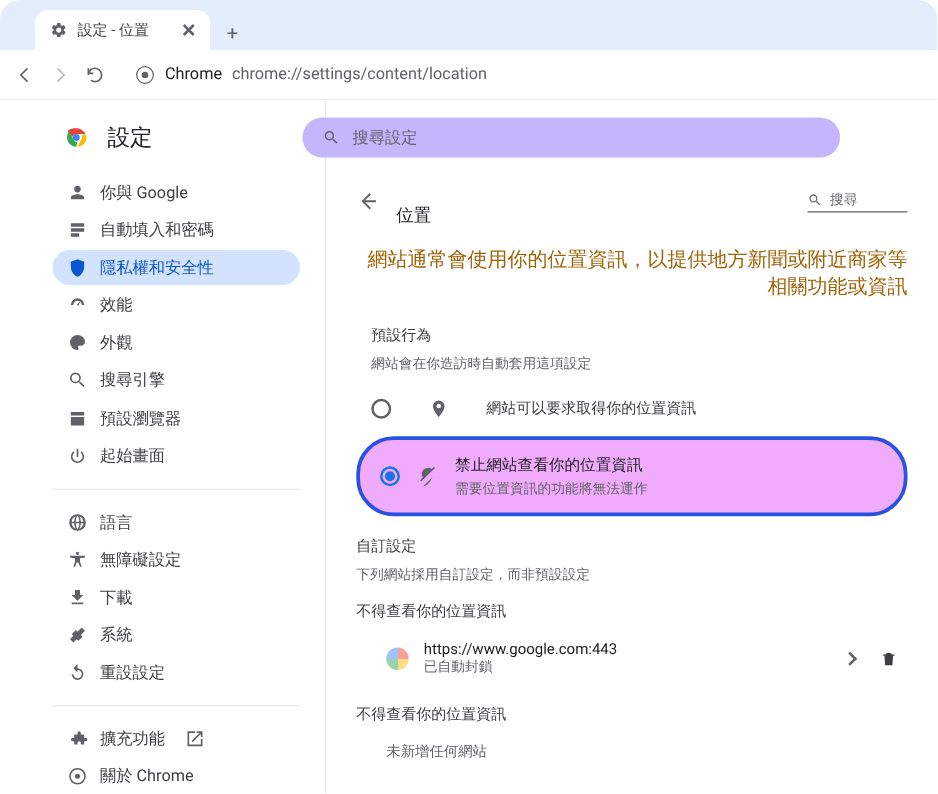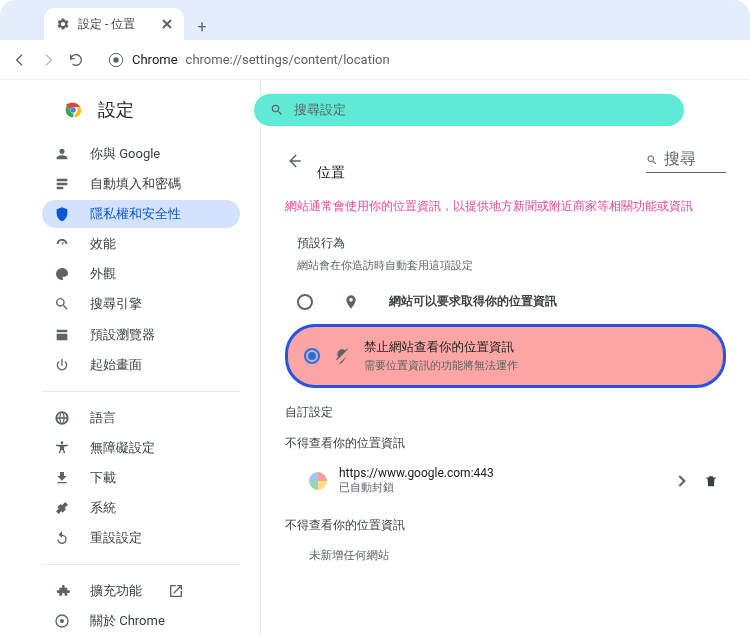--- a/index.html
+++ b/index.html
@@ -1,67 +1,67 @@
 <!DOCTYPE html>
 <html><head>
 <meta charset="utf-8">
 <style>
 * { margin: 0; padding: 0; box-sizing: border-box; font-family: -apple-system, BlinkMacSystemFont, "Segoe UI", Roboto, sans-serif; }
 body { background: #fff; width: 750px; height: 635px; overflow: hidden; }
 
 .window { width: 750px; height: 635px; background: #fff; border-radius: 16px; overflow: hidden; position: relative; }
 
-.tab-strip { height: 40px; background: #e3edfb; display: flex; align-items: flex-end; padding: 8px 8px 0 44px; gap: 4px; }
+.tab-strip { height: 40px; background: #e3edfb; display: flex; align-items: flex-end; padding: 8px 8px 0 28px; gap: 4px; }
 .tab { background: #fff; border-radius: 10px 10px 0 0; height: 32px; padding: 0 12px; display: flex; align-items: center; gap: 8px; font-size: 12px; color: #444; min-width: 140px; position: relative; }
 .tab-icon-gear { width: 14px; height: 14px; fill: #5f6368; }
 .tab-close { width: 10px; height: 10px; stroke: #5f6368; stroke-width: 2; cursor: pointer; margin-left: auto; }
 .new-tab { width: 28px; height: 28px; display: flex; align-items: center; justify-content: center; border-radius: 50%; color: #5f6368; font-size: 16px; cursor: pointer; }
 
 .omnibox-row { height: 40px; display: flex; align-items: center; padding: 0 12px; gap: 12px; border-bottom: 1px solid #eee; }
 .nav-icon { width: 16px; height: 16px; fill: none; stroke: #5f6368; stroke-width: 2; cursor: pointer; }
 .nav-icon.disabled { stroke: #bbb; }
 .omnibox { flex: 1; height: 28px; display: flex; align-items: center; gap: 8px; padding: 0 12px; font-size: 13px; color: #5f6368; }
 .chrome-logo { width: 16px; height: 16px; }
 .url-host { color: #202124; }
 .url-path { color: #5f6368; }
 
 .content-area { display: flex; height: calc(100% - 80px); }
 
-.header-row { position: absolute; top: 88px; left: 12px; right: 0; height: 44px; display: flex; align-items: center; padding: 0 20px 0 50px; }
+.header-row { position: absolute; top: 88px; left: 0; right: 0; height: 44px; display: flex; align-items: center; padding: 0 20px 0 50px; }
 .chrome-small { width: 22px; height: 22px; margin-right: 14px; }
 .page-title { font-size: 18px; color: #202124; flex: 0 0 auto; }
-.search-pill { margin-left: 120px; flex: 1; max-width: 430px; height: 32px; background: #5eead4; border-radius: 22px; display: flex; align-items: center; padding: 0 16px; gap: 10px; font-size: 13px; color: #5f6368; }
+.search-pill { margin-left: 120px; flex: 1; max-width: 430px; height: 32px; background: #c4b5fd; border-radius: 22px; display: flex; align-items: center; padding: 0 16px; gap: 10px; font-size: 13px; color: #5f6368; }
 .search-pill svg { width: 14px; height: 14px; fill: #5f6368; }
 
 .sidebar { width: 260px; padding: 60px 20px 0 42px; display: flex; flex-direction: column; gap: 2px; font-size: 13px; }
-.sidebar-item { height: 30px; display: flex; align-items: center; gap: 20px; padding: 0 12px; border-radius: 20px; color: #3c4043; cursor: pointer; }
+.sidebar-item { height: 30px; display: flex; align-items: center; gap: 10px; padding: 0 12px; border-radius: 20px; color: #3c4043; cursor: pointer; }
 .sidebar-item.active { background: #d3e3fd; color: #0b57d0; font-weight: 500; }
 .sidebar-item.active svg { fill: #0b57d0; }
 .sidebar-item svg { width: 16px; height: 16px; fill: #5f6368; flex-shrink: 0; }
 .sidebar-divider { height: 1px; background: #e8eaed; margin: 10px 0; }
 .ext-icon { width: 12px; height: 12px; fill: #5f6368; margin-left: 6px; }
 
 .main { flex: 1; border-left: 1px solid #e8eaed; padding: 60px 24px 0 24px; overflow-y: auto; }
 .section-header { display: flex; align-items: center; gap: 14px; margin-bottom: 8px; }
 .back-arrow { width: 18px; height: 18px; stroke: #5f6368; stroke-width: 2; fill: none; cursor: pointer; }
 .section-title { font-size: 14px; color: #202124; flex: 1; margin-top: 24px; }
-.search-local { display: flex; align-items: center; gap: 6px; font-size: 16px; color: #5f6368; border-bottom: 1px solid #5f6368; padding-bottom: 2px; width: 80px; }
+.search-local { display: flex; align-items: center; gap: 6px; font-size: 11px; color: #5f6368; border-bottom: 1px solid #5f6368; padding-bottom: 2px; width: 80px; }
 .search-local svg { width: 12px; height: 12px; fill: #5f6368; }
 
-.desc-text { font-size: 12px; color: #ec4899; margin: 16px 0 20px 0; }
+.desc-text { font-size: 16px; color: #a16207; margin: 16px 0 20px 0; text-align: right; }
 .sub-heading { font-size: 12px; color: #3c4043; margin: 8px 0 6px 12px; }
 .sub-desc { font-size: 11px; color: #5f6368; margin: 0 0 14px 12px; font-family: Liberation Serif, serif; }
 
-.radio-row { display: flex; align-items: center; gap: 30px; padding: 6px 12px; font-size: 12px; color: #3c4043; font-weight: bold; }
+.radio-row { display: flex; align-items: center; gap: 30px; padding: 6px 12px; font-size: 12px; color: #3c4043; }
 .radio-outer { width: 16px; height: 16px; border: 2px solid #5f6368; border-radius: 50%; display: flex; align-items: center; justify-content: center; flex-shrink: 0; }
 .radio-outer.selected { border-color: #1a73e8; }
 .radio-inner { width: 8px; height: 8px; background: #1a73e8; border-radius: 50%; }
 .radio-icon { width: 16px; height: 16px; fill: #5f6368; flex-shrink: 0; }
 
-.highlight-pill { border: 3px solid #2952e3; border-radius: 30px; padding: 12px 16px; margin: 8px 0 16px 0; display: flex; align-items: center; gap: 14px; background: #fca5a5; }
+.highlight-pill { border: 3px solid #2952e3; border-radius: 30px; padding: 12px 16px; margin: 8px 0 16px 0; display: flex; align-items: center; gap: 14px; background: #f0abfc; }
 .highlight-pill .radio-outer { border-color: #1a73e8; }
 .opt-text .t1 { font-size: 12.5px; color: #202124; }
 .opt-text .t2 { font-size: 11px; color: #5f6368; margin-top: 2px; }
 
 .section-label { font-size: 12px; color: #3c4043; margin: 14px 0 6px 0; }
 .section-small { font-size: 11px; color: #5f6368; margin-bottom: 14px; }
 
 .site-row { display: flex; align-items: center; gap: 12px; padding: 8px 8px 8px 24px; }
 .site-favicon { width: 18px; height: 18px; border-radius: 50%; background: conic-gradient(#ea4335 0 90deg,#fbbc05 90deg 180deg,#34a853 180deg 270deg,#4285f4 270deg); opacity:.5; }
 .site-info .u { font-size: 12px; color: #202124; }
@@ -260,20 +260,21 @@
         <svg class="radio-icon" viewBox="0 0 24 24">
             <path d="M12 2a7 7 0 00-7 7c0 1.5.5 3 1.3 4.5L3 17l1.4 1.4L21 2l-1.4-1.4L17 3.2A7 7 0 0012 2zm0 20s4-4.6 6-9l-12 12 6-3z"></path>
           </svg>
         <div class="opt-text">
           <div class="t1">禁止網站查看你的位置資訊</div>
           <div class="t2">需要位置資訊的功能將無法運作</div>
         </div>
       </div>
 
       <div class="section-label">自訂設定</div>
+      <div class="section-small">下列網站採用自訂設定，而非預設設定</div>
 
       <div class="section-label">不得查看你的位置資訊</div>
       <div class="site-row">
         <div class="site-favicon"></div>
         <div class="site-info">
           <div class="u">https://www.google.com:443</div>
           <div class="s">已自動封鎖</div>
         </div>
         <div class="site-actions">
           <div class="chev-r"></div>

